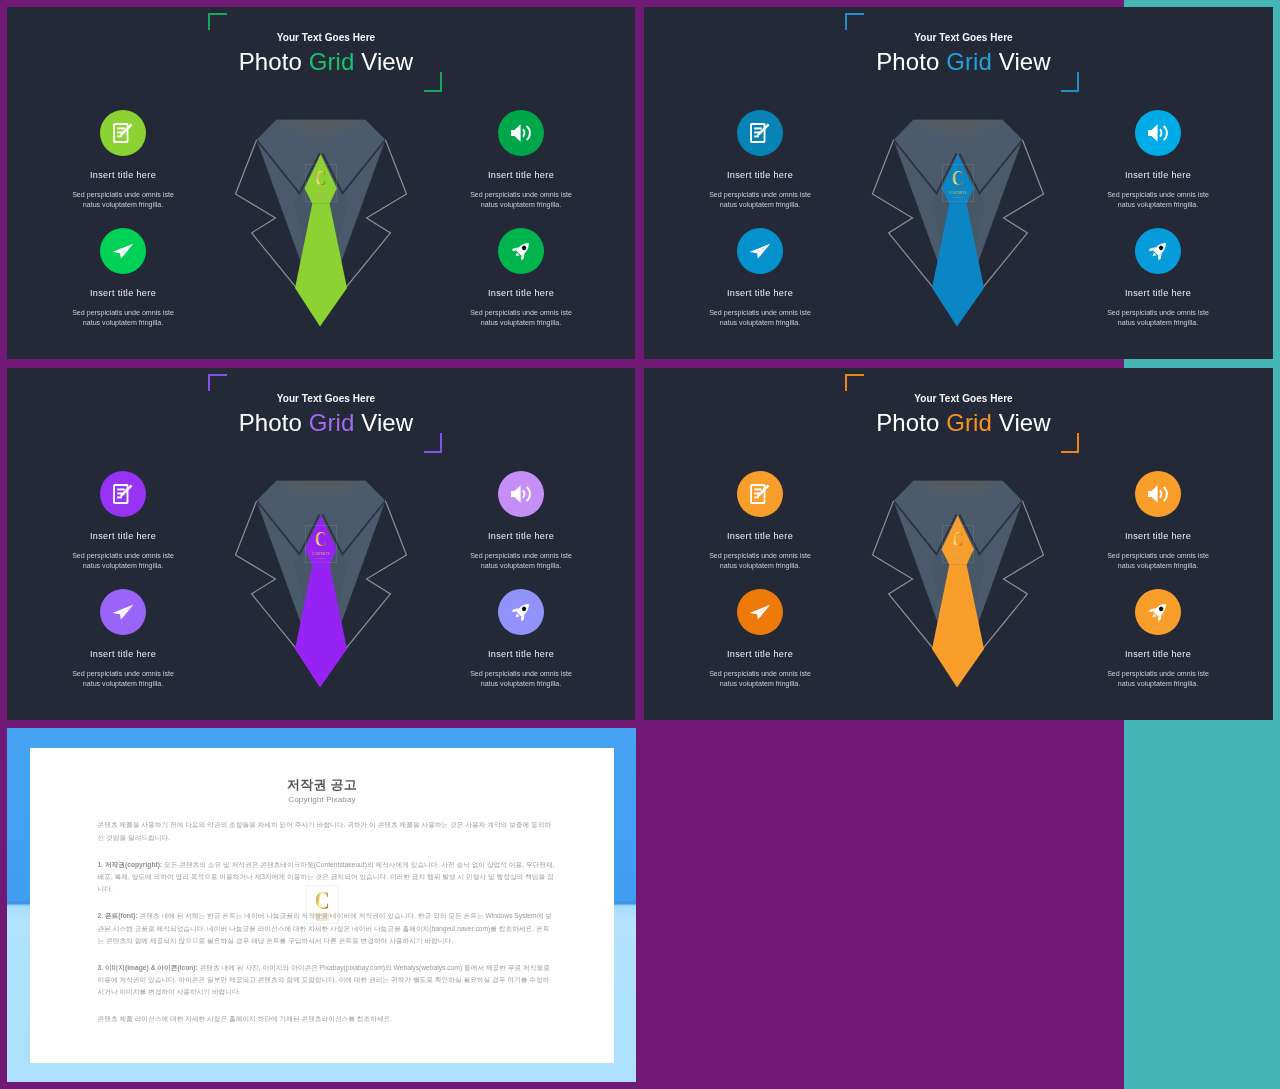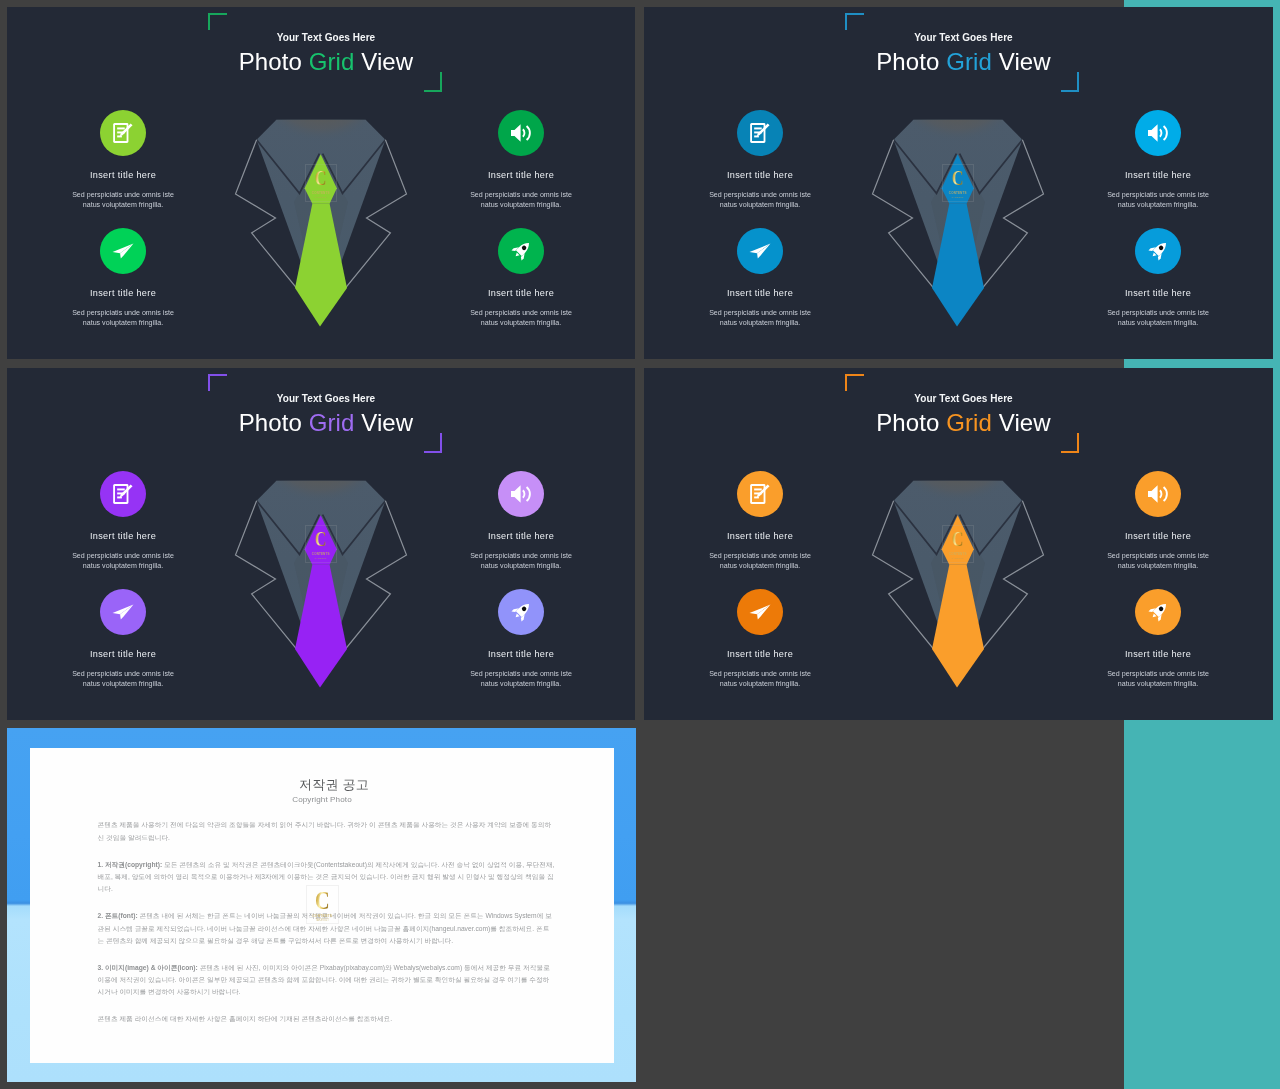--- a/index.html
+++ b/index.html
@@ -1,19 +1,19 @@
 <!DOCTYPE html>
 <html><head>
 <meta charset="utf-8">
 <title>Photo Grid View</title>
 <style>
   html,body{margin:0;padding:0;}
   body{width:1280px;height:1089px;background:#45b4b4;
        font-family:"Liberation Sans",sans-serif;overflow:hidden;}
-  .page{position:relative;width:1124px;height:1089px;background:#404040;}
+  .page{position:relative;width:1124px;height:1089px;background:#701a75;}
 
   
   .slide{position:absolute;width:628px;height:352px;background:#232936;overflow:hidden;}
   .s0{left:7px;  top:7px;}
   .s1{left:644px;top:7px;  width:629px;}
   .s2{left:7px;  top:368px;}
   .s3{left:644px;top:368px;width:629px;}
 
   
   .eyebrow{position:absolute;left:5px;top:24.7px;width:100%;text-align:center;
@@ -40,21 +40,21 @@
 
   .suitwrap{position:absolute;left:204px;top:103px;}
 
   
   .cslide{position:absolute;left:7px;top:727.6px;width:629px;height:354.4px;overflow:hidden;
           background:linear-gradient(180deg,
               #46a2f2 0%, #43a0f2 30%, #409ef1 48.6%, #3b90e2 49.5%,
               #a4dcfc 50.3%, #b3e3fd 54%, #aee1fc 80%, #ade0fc 100%);}
   .cpaper{position:absolute;left:23px;top:20px;width:584px;height:315px;background:#fefefe;}
   .ctitle{position:absolute;left:0;top:28px;width:584px;text-align:center;
-          font-size:13px;font-weight:400;color:#56585a;letter-spacing:.2px;line-height:17px;margin-left:12px;}
+          font-size:13px;font-weight:700;color:#56585a;letter-spacing:.2px;line-height:17px;}
   .csub{position:absolute;left:0;top:46px;width:584px;text-align:center;
         font-size:8.1px;color:#8e9092;letter-spacing:.1px;line-height:11px;}
   .cbody{position:absolute;left:67.5px;top:71.8px;width:458px;
          font-size:6.7px;color:#989a9c;line-height:12.3px;}
   .cbody p{margin:0 0 14.7px 0;}
   .cbody b{color:#8e9092;font-weight:700;}
 
   
   .wm{position:absolute;box-sizing:border-box;border:1px solid rgba(180,180,180,.18);
       display:flex;flex-direction:column;align-items:center;justify-content:center;
@@ -423,21 +423,21 @@
         </g>
       </svg>
         </div>
         <div class="ftitle">Insert title here</div>
         <div class="fbody">Sed perspiciatis unde omnis iste natus voluptatem fringilla.</div>
       </div>
     </div>
     <div class="cslide">
       <div class="cpaper">
   <div class="ctitle">저작권 공고</div>
-  <div class="csub">Copyright Photo</div>
+  <div class="csub">Copyright Pixabay</div>
   <div class="cbody">
           <p><span>콘텐츠 제품을 사용하기 전에 다음의 약관의 조항들을 자세히 읽어 주시기 바랍니다. 귀하가 이 콘텐츠 제품을 사용하는 것은 사용자 계약의 보증에 동의하신 것임을 알려드립니다.</span></p>
           <p><b>1. 저작권(copyright):</b><span> 모든 콘텐츠의 소유 및 저작권은 콘텐츠테이크아웃(Contentstakeout)의 제작사에게 있습니다. 사전 승낙 없이 상업적 이용, 무단전재, 배포, 복제, 양도에 의하여 영리 목적으로 이용하거나 제3자에게 이용하는 것은 금지되어 있습니다. 이러한 금지 행위 발생 시 민형사 및 행정상의 책임을 집니다.</span></p>
           <p><b>2. 폰트(font):</b><span> 콘텐츠 내에 된 서체는 한글 폰트는 네이버 나눔글꼴의 저작물로 네이버에 저작권이 있습니다. 한글 외의 모든 폰트는 Windows System에 보관된 시스템 글꼴로 제작되었습니다. 네이버 나눔글꼴 라이선스에 대한 자세한 사항은 네이버 나눔글꼴 홈페이지(hangeul.naver.com)를 참조하세요. 폰트는 콘텐츠와 함께 제공되지 않으므로 필요하실 경우 해당 폰트를 구입하셔서 다른 폰트로 변경하여 사용하시기 바랍니다.</span></p>
           <p><b>3. 이미지(image) &amp; 아이콘(icon):</b><span> 콘텐츠 내에 된 사진, 이미지와 아이콘은 Pixabay(pixabay.com)와 Webalys(webalys.com) 등에서 제공한 무료 저작물로 이용에 저작권이 있습니다. 아이콘은 일부만 제공되고 콘텐츠와 함께 포함합니다. 이에 대한 권리는 귀하가 별도로 확인하실 필요하실 경우 여기를 수정하시거나 이미지를 변경하여 사용하시기 바랍니다.</span></p>
           <p><span>콘텐츠 제품 라이선스에 대한 자세한 사항은 홈페이지 하단에 기재된 콘텐츠라이선스를 참조하세요.</span></p>
         </div>
       </div>
     </div>
     <div style="position: absolute; left: 0px; top: 0px; width: 1280px; height: 1089px;">

